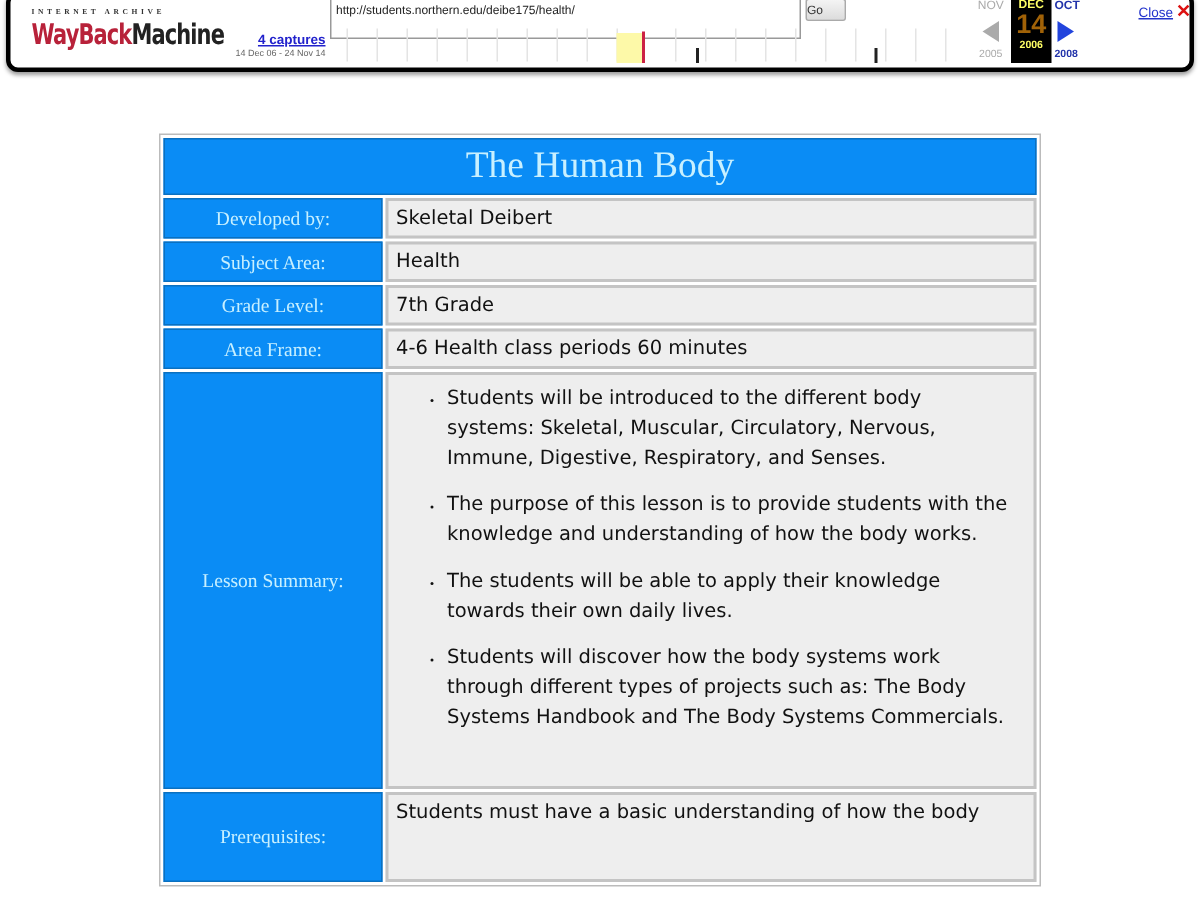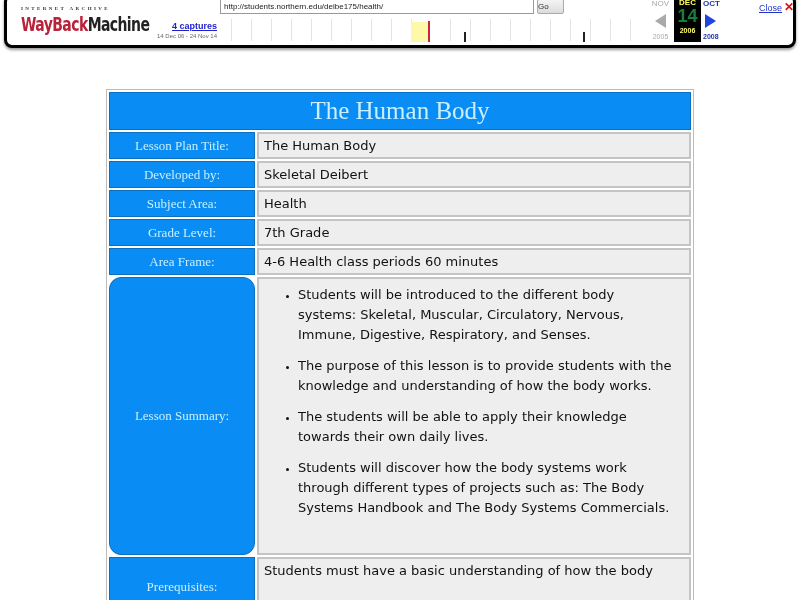--- a/index.html
+++ b/index.html
@@ -23,21 +23,21 @@
       transform: scaleY(1.35); transform-origin: top left;
     }
     .wb-logo-main .wb-way { color: #b8223a; }
     .wb-logo-main .wb-mach { color: #222; }
 
     .wb-captures { position: absolute; left: 130px; top: 24px; width: 80px; text-align: right; }
     .wb-captures-link { font-size: 9px; color: #2222cc; text-decoration: underline; font-weight: bold; display: block; }
     .wb-captures-range { font-size: 6px; color: #666; display: block; margin-top: 2px; white-space: nowrap; }
 
     .wb-url {
-      position: absolute; left: 213px; top: 2px; width: 314px; height: 15px;
+      position: absolute; left: 213px; top: 2px; width: 314px; height: 27px;
       border: 1px solid #999; background: #fff; font-size: 8px; color: #222;
       padding: 2px 3px; line-height: 10px; white-space: nowrap; overflow: hidden;
       font-family: "Liberation Sans", sans-serif;
     }
     .wb-go {
       position: absolute; left: 530px; top: 2px; width: 27px; height: 15px;
       border: 1px solid #aaa; border-radius: 2px; background: linear-gradient(#f4f4f4, #dcdcdc);
       font-size: 8px; color: #333; text-align: left; line-height: 13px;
     }
 
@@ -54,21 +54,21 @@
       border-top: 7px solid transparent; border-bottom: 7px solid transparent;
       border-right: 11px solid #aaa;
     }
     .wb-year-prev { font-size: 7px; color: #aaa; display: block; margin-top: 5px; }
 
     .wb-nav-cur {
       position: absolute; left: 667px; top: -3px; width: 27px; height: 48px;
       background: #000; text-align: center;
     }
     .wb-month-cur { font-size: 8px; color: #ffff66; font-weight: bold; display: block; margin-top: 4px; }
-    .wb-day-cur { font-size: 18px; color: #15803d; font-weight: bold; display: block; line-height: 19px; }
+    .wb-day-cur { font-size: 18px; color: #a16207; font-weight: bold; display: block; line-height: 19px; }
     .wb-year-cur { font-size: 7px; color: #ffff66; font-weight: bold; display: block; margin-top: 1px; }
 
     .wb-nav-next { position: absolute; left: 696px; top: 0; width: 27px; height: 45px; }
     .wb-month-next { font-size: 8px; color: #2233aa; font-weight: bold; display: block; margin-top: 2px; }
     .wb-arrow-right {
       display: block; width: 0; height: 0; margin-top: 6px; margin-left: 2px;
       border-top: 7px solid transparent; border-bottom: 7px solid transparent;
       border-left: 11px solid #2244dd;
     }
     .wb-year-next { font-size: 7px; color: #2233aa; font-weight: bold; display: block; margin-top: 5px; }
@@ -95,21 +95,21 @@
     .label-cell {
       background: #0a8cf5; color: #c8f0ff; text-align: center; width: 146px;
       font-family: "Liberation Serif", serif; font-size: 13px; height: 27px;
       border-color: #0a70c0 !important;
     }
     .value-cell {
       background: #eeeeee; color: #111;
       font-family: "DejaVu Sans", sans-serif; font-size: 13px; padding: 0 5px; height: 27px;
       border: 2px solid #c4c4c4 !important;
     }
-    .summary-label { height: 268px; border-radius: 12px; }
+    .summary-label { height: 268px; }
     .summary-list { list-style: disc; padding: 6px 8px 24px 34px; font-size: 13px; line-height: 20px; }
     .summary-list li { margin-bottom: 11px; }
     .summary-list li::marker { font-size: 9px; }
     .prereq-value { vertical-align: top; padding-top: 4px; }
   </style>
 </head>
 <body>
 
 <div class="wb-frame">
   <div class="wb-logo">
@@ -179,24 +179,20 @@
     <a class="wb-help-link">Help</a><span class="wb-help-q">?</span>
   </div>
 </div>
 
 <table class="lesson-table">
   <tbody>
       <tr>
     <td class="title-cell" colspan="2">The Human Body</td>
   </tr>
   <tr>
-    <td class="label-cell">Lesson Plan Title:</td>
-    <td class="value-cell">The Human Body</td>
-  </tr>
-  <tr>
     <td class="label-cell">Developed by:</td>
     <td class="value-cell">Skeletal Deibert</td>
   </tr>
   <tr>
     <td class="label-cell">Subject Area:</td>
     <td class="value-cell">Health</td>
   </tr>
   <tr>
     <td class="label-cell">Grade Level:</td>
     <td class="value-cell">7th Grade</td>

